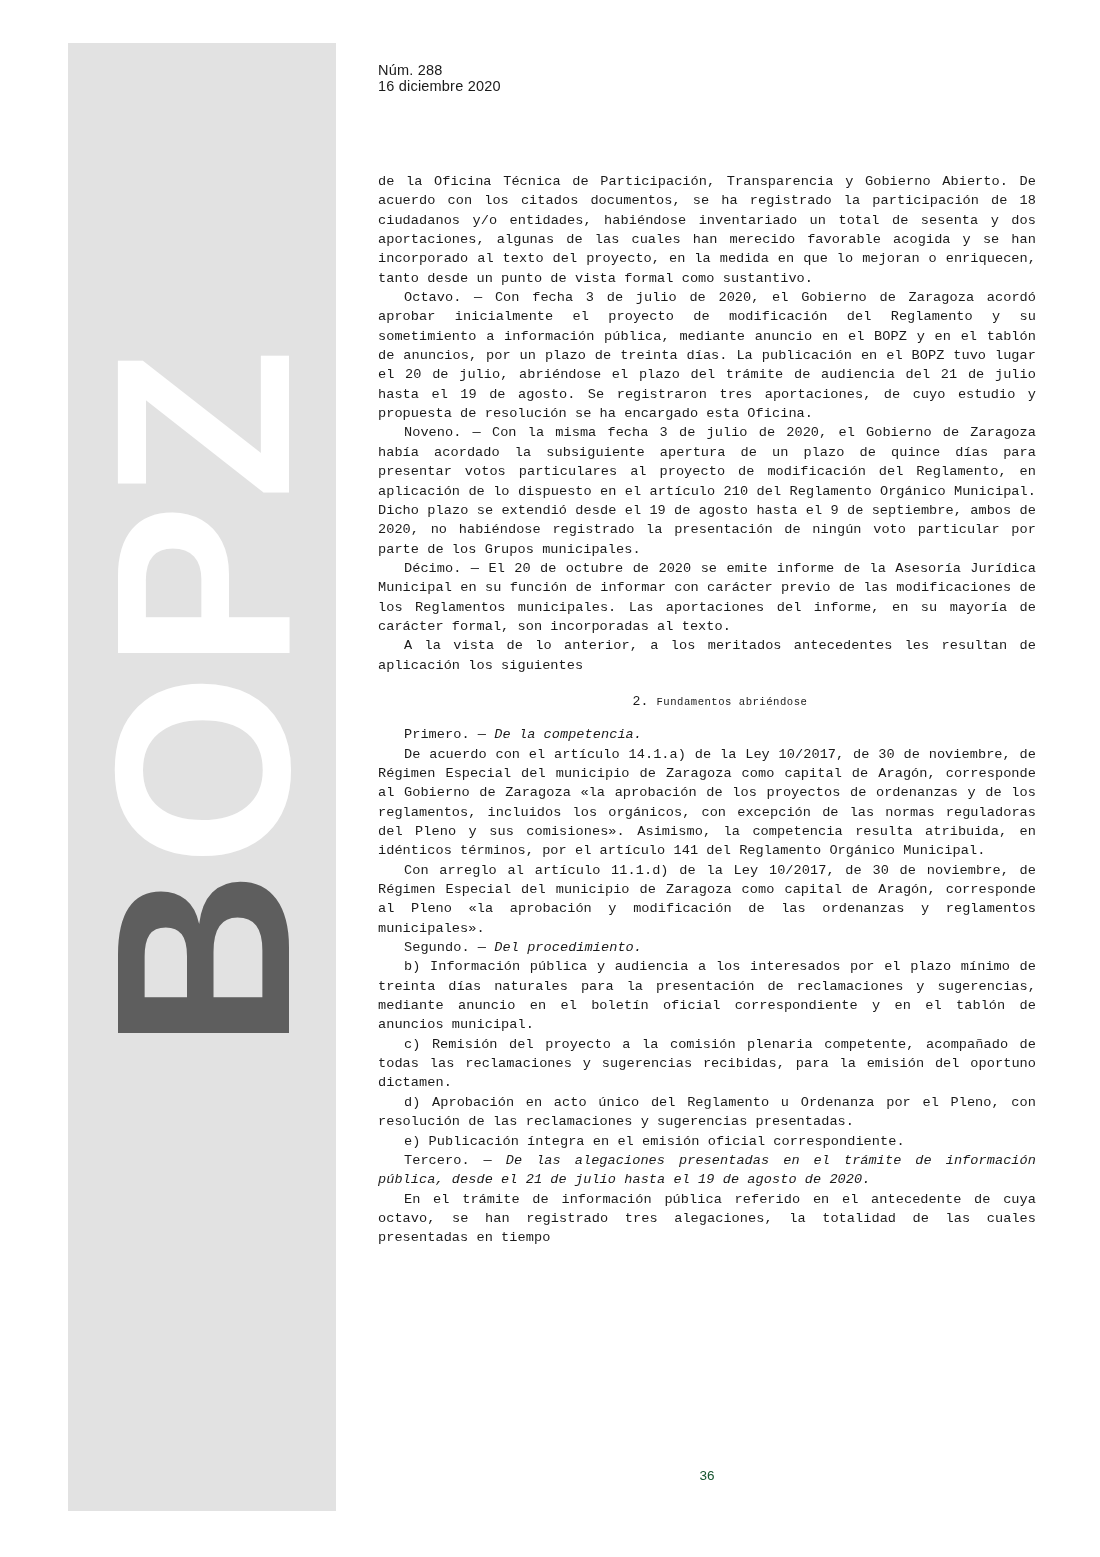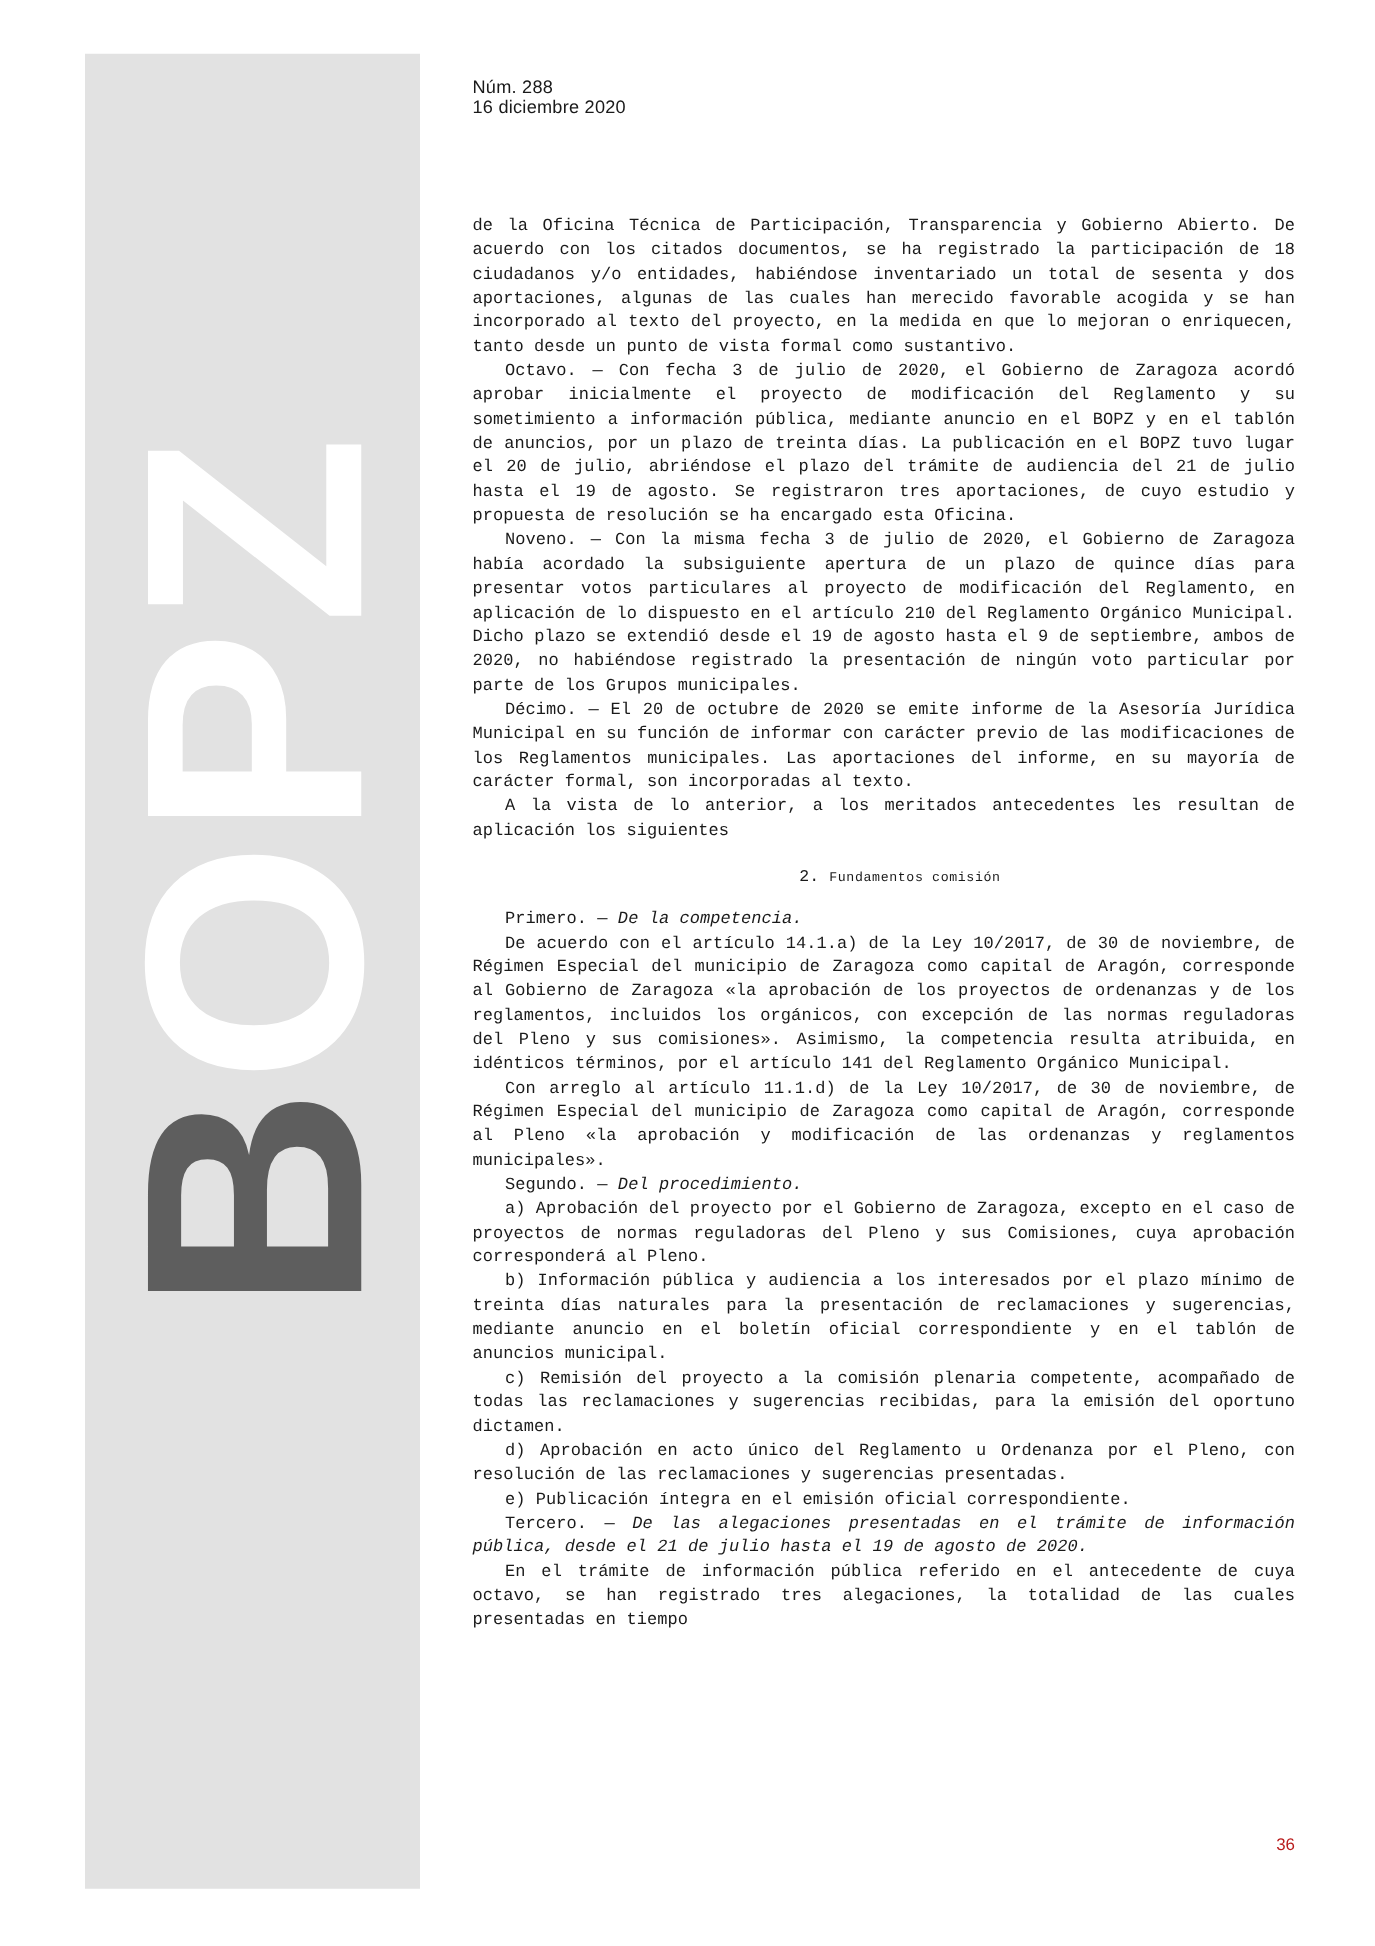--- a/index.html
+++ b/index.html
@@ -92,23 +92,23 @@
     font-size: 10.6px;
     letter-spacing: 0.5px;
   }
 
   
   .page-number {
     position: absolute;
     left: 378px;
     top: 1468px;
     width: 658px;
-    text-align: right;
+    text-align: center;
     font-size: 13.5px;
-    color: #b91c1c;
+    color: #14532d;
   }
 </style>
 </head>
 <body>
 
 <div class="sidebar-band">
   <div class="sidebar-watermark">
     <span class="dark">B</span><span>OPZ</span>
   </div>
 </div>
@@ -118,28 +118,27 @@
   <span class="date">16 diciembre 2020</span>
 </div>
 
 <div class="content">
   <p class="noindent">de la Oficina Técnica de Participación, Transparencia y Gobierno Abierto. De acuerdo con los citados documentos, se ha registrado la participación de 18 ciudadanos y/o entidades, habiéndose inventariado un total de sesenta y dos aportaciones, algunas de las cuales han merecido favorable acogida y se han incorporado al texto del proyecto, en la medida en que lo mejoran o enriquecen, tanto desde un punto de vista formal como sustantivo.</p>
   <p>Octavo. — Con fecha 3 de julio de 2020, el Gobierno de Zaragoza acordó aprobar inicialmente el proyecto de modificación del Reglamento y su sometimiento a información pública, mediante anuncio en el BOPZ y en el tablón de anuncios, por un plazo de treinta días. La publicación en el BOPZ tuvo lugar el 20 de julio, abriéndose el plazo del trámite de audiencia del 21 de julio hasta el 19 de agosto. Se registraron tres aportaciones, de cuyo estudio y propuesta de resolución se ha encargado esta Oficina.</p>
   <p>Noveno. — Con la misma fecha 3 de julio de 2020, el Gobierno de Zaragoza había acordado la subsiguiente apertura de un plazo de quince días para presentar votos particulares al proyecto de modificación del Reglamento, en aplicación de lo dispuesto en el artículo 210 del Reglamento Orgánico Municipal. Dicho plazo se extendió desde el 19 de agosto hasta el 9 de septiembre, ambos de 2020, no habiéndose registrado la presentación de ningún voto particular por parte de los Grupos municipales.</p>
   <p>Décimo. — El 20 de octubre de 2020 se emite informe de la Asesoría Jurídica Municipal en su función de informar con carácter previo de las modificaciones de los Reglamentos municipales. Las aportaciones del informe, en su mayoría de carácter formal, son incorporadas al texto.</p>
   <p>A la vista de lo anterior, a los meritados antecedentes les resultan de aplicación los siguientes</p>
 
-  <p class="section-heading"><span>2. </span><span class="smallcaps">Fundamentos comisión</span></p>
+  <p class="section-heading"><span>2. </span><span class="smallcaps">Fundamentos abriéndose</span></p>
 
   <p><span>Primero. — </span><i>De la competencia.</i></p>
   <p>De acuerdo con el artículo 14.1.a) de la Ley 10/2017, de 30 de noviembre, de Régimen Especial del municipio de Zaragoza como capital de Aragón, corresponde al Gobierno de Zaragoza «la aprobación de los proyectos de ordenanzas y de los reglamentos, incluidos los orgánicos, con excepción de las normas reguladoras del Pleno y sus comisiones». Asimismo, la competencia resulta atribuida, en idénticos términos, por el artículo 141 del Reglamento Orgánico Municipal.</p>
   <p>Con arreglo al artículo 11.1.d) de la Ley 10/2017, de 30 de noviembre, de Régimen Especial del municipio de Zaragoza como capital de Aragón, corresponde al Pleno «la aprobación y modificación de las ordenanzas y reglamentos municipales».</p>
 
   <p><span>Segundo. — </span><i>Del procedimiento.</i></p>
-  <p>a) Aprobación del proyecto por el Gobierno de Zaragoza, excepto en el caso de proyectos de normas reguladoras del Pleno y sus Comisiones, cuya aprobación corresponderá al Pleno.</p>
   <p>b) Información pública y audiencia a los interesados por el plazo mínimo de treinta días naturales para la presentación de reclamaciones y sugerencias, mediante anuncio en el boletín oficial correspondiente y en el tablón de anuncios municipal.</p>
   <p>c) Remisión del proyecto a la comisión plenaria competente, acompañado de todas las reclamaciones y sugerencias recibidas, para la emisión del oportuno dictamen.</p>
   <p>d) Aprobación en acto único del Reglamento u Ordenanza por el Pleno, con resolución de las reclamaciones y sugerencias presentadas.</p>
   <p>e) Publicación íntegra en el emisión oficial correspondiente.</p>
 
   <p><span>Tercero. — </span><i>De las alegaciones presentadas en el trámite de información pública, desde el 21 de julio hasta el 19 de agosto de 2020.</i></p>
   <p>En el trámite de información pública referido en el antecedente de cuya octavo, se han registrado tres alegaciones, la totalidad de las cuales presentadas en tiempo</p>
 </div>
 
 <div class="page-number">36</div>

